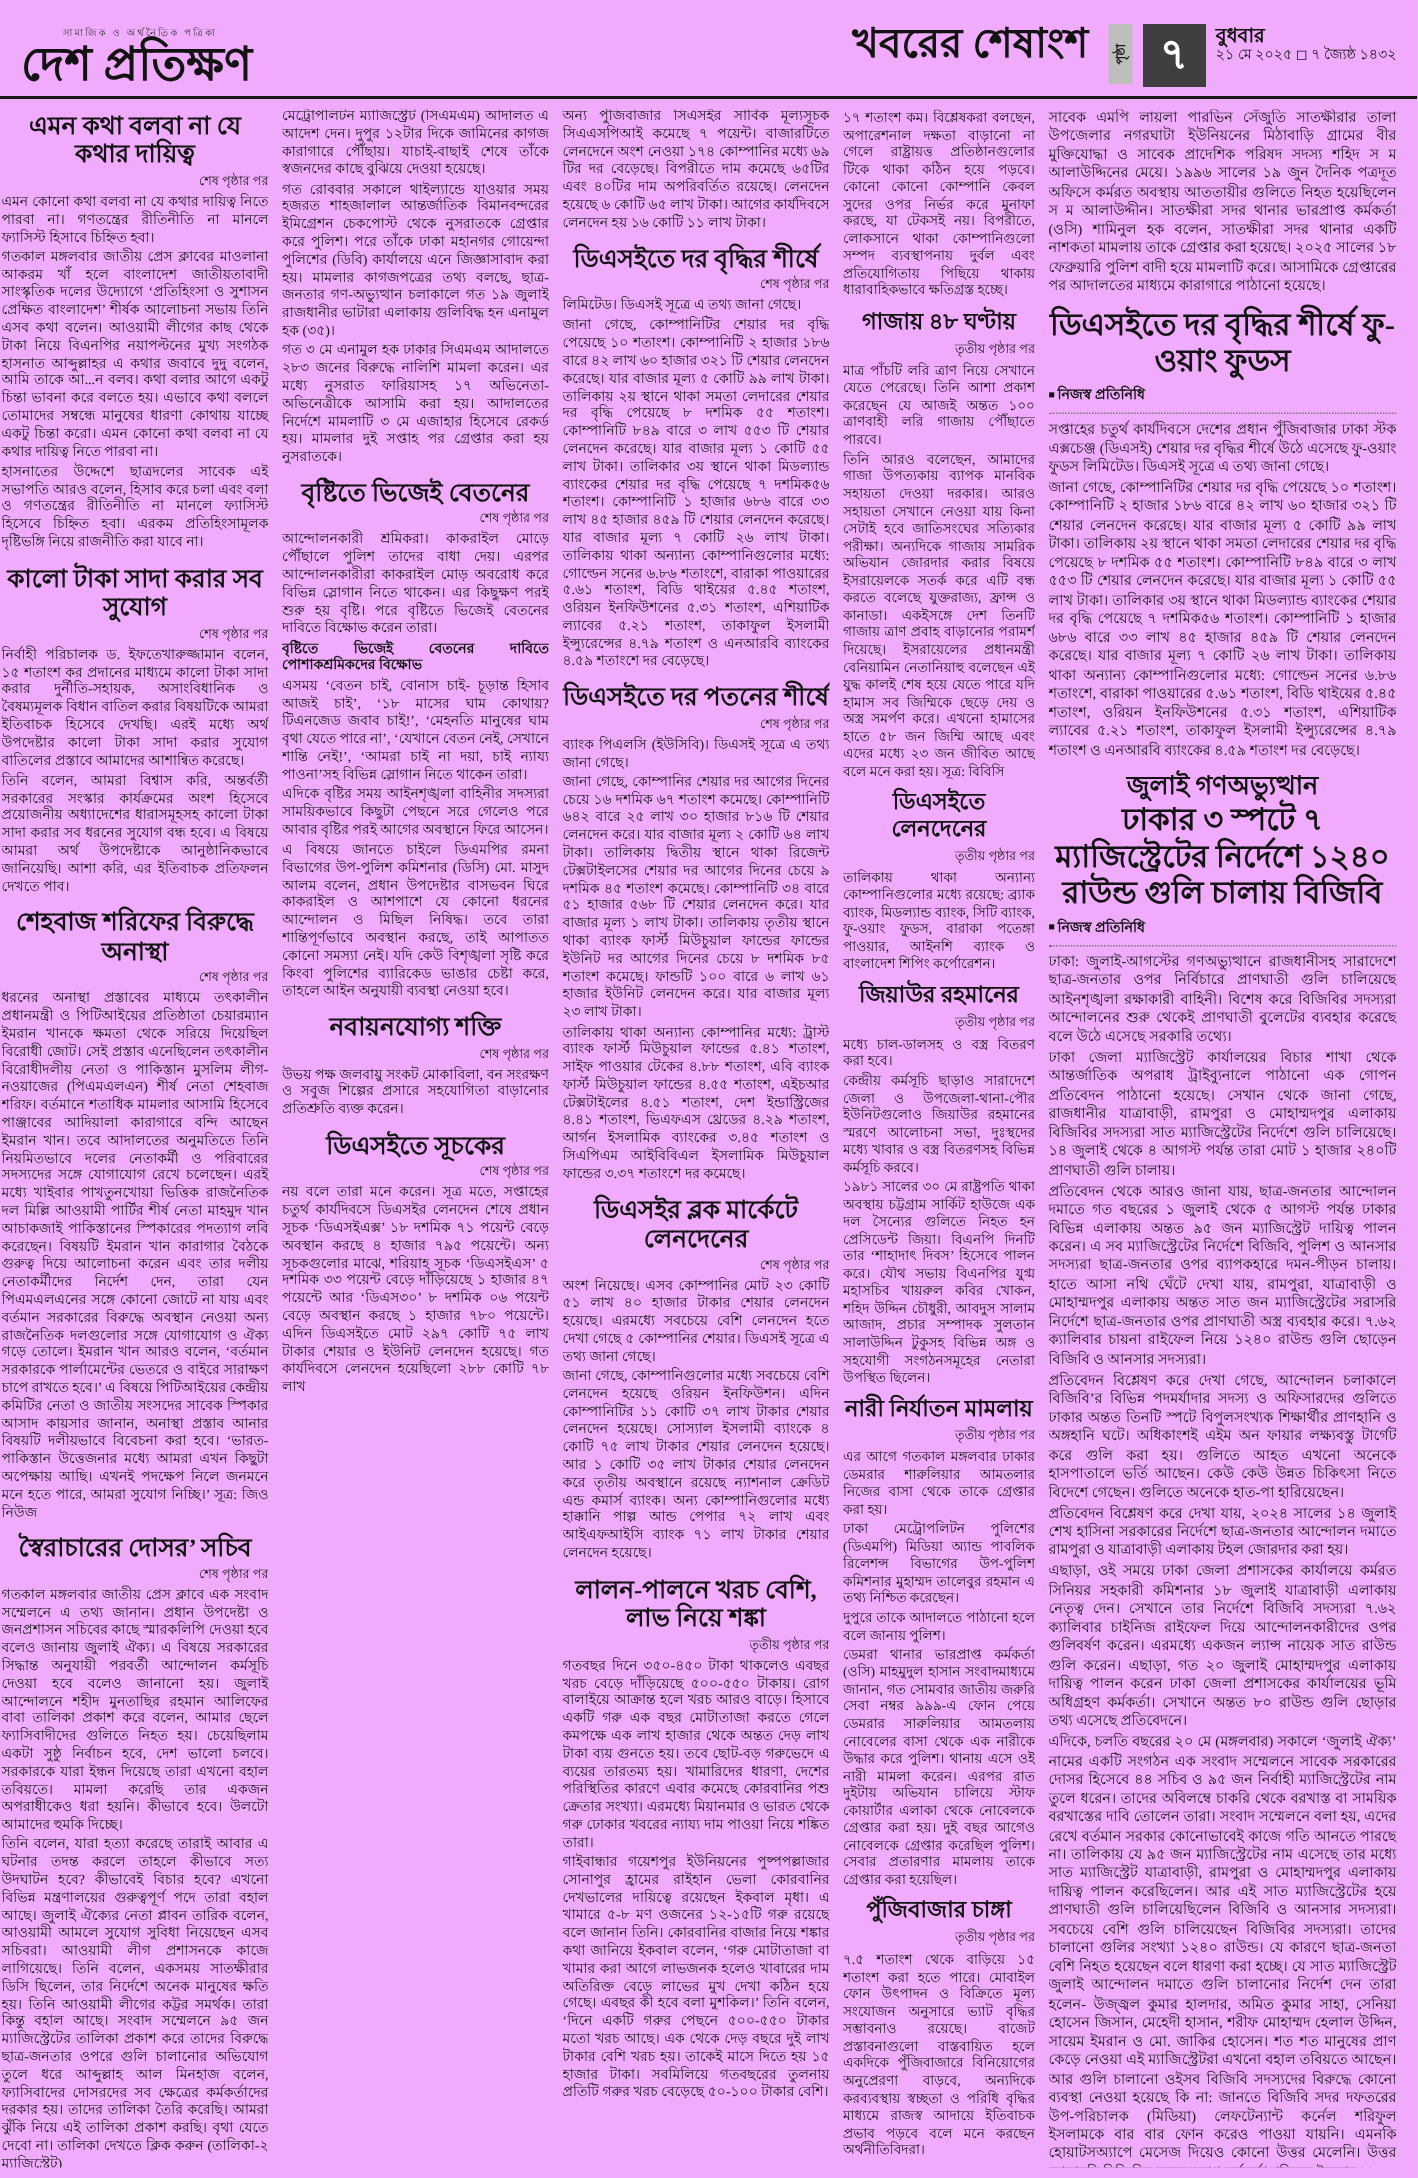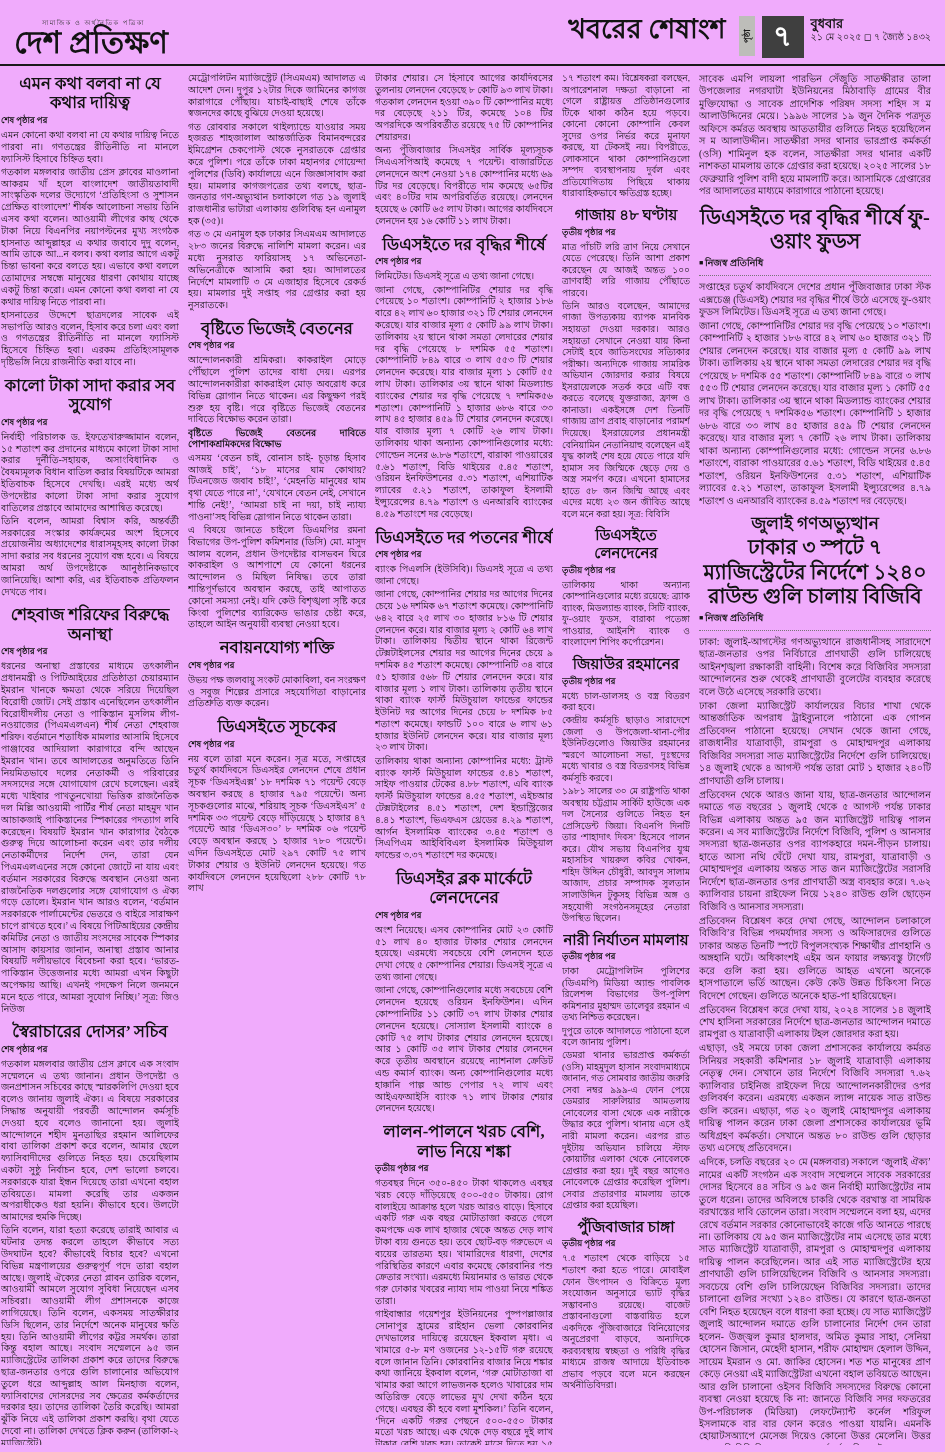--- a/index.html
+++ b/index.html
@@ -24,21 +24,21 @@
   .columns{display:flex;gap:9px;padding:7px 8px 0 1px;box-sizing:border-box;}
   .col{flex:none;overflow:hidden;height:1372px;}
   .col1,.col2,.col3{width:178px;}
   .col4{width:128px;}
   .col5{width:232px;}
   .story{margin-bottom:7px;}
   .kicker{font-weight:bold;text-align:center;font-size:17px;line-height:1.2;}
   .headline{font-weight:bold;text-align:center;font-size:16.5px;line-height:1.18;margin:1px 0 0 0;}
   .col4 .headline{font-size:15px;}
   .col5 .headline{font-size:20.5px;}
-  .continued{text-align:left;font-size:8.5px;font-weight:bold;margin:1px 0 2px 0;}
+  .continued{text-align:right;font-size:8.5px;font-weight:normal;margin:1px 0 2px 0;}
   .byline{font-size:9.5px;font-weight:bold;border-bottom:1px dotted #777;padding-bottom:4px;margin:3px 0 5px 0;}
   .byline .sq{font-size:7px;vertical-align:1px;}
   .para{font-size:9.3px;line-height:1.27;text-align:justify;margin:0 0 1.5px 0;}
   .col4 .para{font-size:9.1px;}
   .col5 .para{font-size:9.6px;line-height:1.3;}
   .para.bold{font-weight:bold;}
 </style>
 </head>
 <body>
 
@@ -90,36 +90,36 @@
           <p class="para">মেট্রোপলিটন ম্যাজিস্ট্রেট (সিএমএম) আদালত এ আদেশ দেন। দুপুর ১২টার দিকে জামিনের কাগজ কারাগারে পৌঁছায়। যাচাই-বাছাই শেষে তাঁকে স্বজনদের কাছে বুঝিয়ে দেওয়া হয়েছে।</p>
           <p class="para">গত রোববার সকালে থাইল্যান্ডে যাওয়ার সময় হজরত শাহজালাল আন্তর্জাতিক বিমানবন্দরের ইমিগ্রেশন চেকপোস্ট থেকে নুসরাতকে গ্রেপ্তার করে পুলিশ। পরে তাঁকে ঢাকা মহানগর গোয়েন্দা পুলিশের (ডিবি) কার্যালয়ে এনে জিজ্ঞাসাবাদ করা হয়। মামলার কাগজপত্রের তথ্য বলছে, ছাত্র-জনতার গণ-অভ্যুত্থান চলাকালে গত ১৯ জুলাই রাজধানীর ভাটারা এলাকায় গুলিবিদ্ধ হন এনামুল হক (৩৫)।</p>
           <p class="para">গত ৩ মে এনামুল হক ঢাকার সিএমএম আদালতে ২৮৩ জনের বিরুদ্ধে নালিশি মামলা করেন। এর মধ্যে নুসরাত ফারিয়াসহ ১৭ অভিনেতা-অভিনেত্রীকে আসামি করা হয়। আদালতের নির্দেশে মামলাটি ৩ মে এজাহার হিসেবে রেকর্ড হয়। মামলার দুই সপ্তাহ পর গ্রেপ্তার করা হয় নুসরাতকে।</p>
         </div>
         <div class="story">
           <div class="headline">বৃষ্টিতে ভিজেই বেতনের</div>
           <div class="continued">শেষ পৃষ্ঠার পর</div>
           <p class="para">আন্দোলনকারী শ্রমিকরা। কাকরাইল মোড়ে পৌঁছালে পুলিশ তাদের বাধা দেয়। এরপর আন্দোলনকারীরা কাকরাইল মোড় অবরোধ করে বিভিন্ন স্লোগান নিতে থাকেন। এর কিছুক্ষণ পরই শুরু হয় বৃষ্টি। পরে বৃষ্টিতে ভিজেই বেতনের দাবিতে বিক্ষোভ করেন তারা।</p>
           <p class="para bold">বৃষ্টিতে ভিজেই বেতনের দাবিতে পোশাকশ্রমিকদের বিক্ষোভ</p>
           <p class="para">এসময় ‘বেতন চাই, বোনাস চাই- চূড়ান্ত হিসাব আজই চাই’, ‘১৮ মাসের ঘাম কোথায়? টিএনজেড জবাব চাই!’, ‘মেহনতি মানুষের ঘাম বৃথা যেতে পারে না’, ‘যেখানে বেতন নেই, সেখানে শান্তি নেই!’, ‘আমরা চাই না দয়া, চাই ন্যায্য পাওনা’সহ বিভিন্ন স্লোগান নিতে থাকেন তারা।</p>
+          <p class="para">এদিকে বৃষ্টির সময় আইনশৃঙ্খলা বাহিনীর সদস্যরা সাময়িকভাবে কিছুটা পেছনে সরে গেলেও পরে আবার বৃষ্টির পরই আগের অবস্থানে ফিরে আসেন।</p>
           <p class="para">এ বিষয়ে জানতে চাইলে ডিএমপির রমনা বিভাগের উপ-পুলিশ কমিশনার (ডিসি) মো. মাসুদ আলম বলেন, প্রধান উপদেষ্টার বাসভবন ঘিরে কাকরাইল ও আশপাশে যে কোনো ধরনের আন্দোলন ও মিছিল নিষিদ্ধ। তবে তারা শান্তিপূর্ণভাবে অবস্থান করছে, তাই আপাতত কোনো সমস্যা নেই। যদি কেউ বিশৃঙ্খলা সৃষ্টি করে কিংবা পুলিশের ব্যারিকেড ভাঙার চেষ্টা করে, তাহলে আইন অনুযায়ী ব্যবস্থা নেওয়া হবে।</p>
         </div>
         <div class="story">
           <div class="headline">নবায়নযোগ্য শক্তি</div>
           <div class="continued">শেষ পৃষ্ঠার পর</div>
           <p class="para">উভয় পক্ষ জলবায়ু সংকট মোকাবিলা, বন সংরক্ষণ ও সবুজ শিল্পের প্রসারে সহযোগিতা বাড়ানোর প্রতিশ্রুতি ব্যক্ত করেন।</p>
         </div>
         <div class="story">
           <div class="headline">ডিএসইতে সূচকের</div>
           <div class="continued">শেষ পৃষ্ঠার পর</div>
           <p class="para">নয় বলে তারা মনে করেন। সূত্র মতে, সপ্তাহের চতুর্থ কার্যদিবসে ডিএসইর লেনদেন শেষে প্রধান সূচক ‘ডিএসইএক্স’ ১৮ দশমিক ৭১ পয়েন্ট বেড়ে অবস্থান করছে ৪ হাজার ৭৯৫ পয়েন্টে। অন্য সূচকগুলোর মাঝে, শরিয়াহ সূচক ‘ডিএসইএস’ ৫ দশমিক ৩৩ পয়েন্ট বেড়ে দাঁড়িয়েছে ১ হাজার ৪৭ পয়েন্টে আর ‘ডিএস৩০’ ৮ দশমিক ০৬ পয়েন্ট বেড়ে অবস্থান করছে ১ হাজার ৭৮০ পয়েন্টে। এদিন ডিএসইতে মোট ২৯৭ কোটি ৭৫ লাখ টাকার শেয়ার ও ইউনিট লেনদেন হয়েছে। গত কার্যদিবসে লেনদেন হয়েছিলো ২৮৮ কোটি ৭৮ লাখ</p>
         </div>
       </div>
       <div class="col col3">
         <div class="story">
-          <p class="para">টাকার শেয়ার। সে হিসাবে আগের কার্যদিবসের তুলনায় লেনদেন বেড়েছে ৮ কোটি ৯৩ লাখ টাকা। গতকাল লেনদেন হওয়া ৩৯০ টি কোম্পানির মধ্যে দর বেড়েছে ২১১ টির, কমেছে ১০৪ টির অপরদিকে অপরিবর্তীত রয়েছে ৭৫ টি কোম্পানির শেয়ারদর।</p>
           <p class="para">অন্য পুঁজিবাজার সিএসইর সার্বিক মূল্যসূচক সিএএসপিআই কমেছে ৭ পয়েন্ট। বাজারটিতে লেনদেনে অংশ নেওয়া ১৭৪ কোম্পানির মধ্যে ৬৯ টির দর বেড়েছে। বিপরীতে দাম কমেছে ৬৫টির এবং ৪০টির দাম অপরিবর্তিত রয়েছে। লেনদেন হয়েছে ৬ কোটি ৬৫ লাখ টাকা। আগের কার্যদিবসে লেনদেন হয় ১৬ কোটি ১১ লাখ টাকা।</p>
         </div>
         <div class="story">
           <div class="headline">ডিএসইতে দর বৃদ্ধির শীর্ষে</div>
           <div class="continued">শেষ পৃষ্ঠার পর</div>
           <p class="para">লিমিটেড। ডিএসই সূত্রে এ তথ্য জানা গেছে।</p>
           <p class="para">জানা গেছে, কোম্পানিটির শেয়ার দর বৃদ্ধি পেয়েছে ১০ শতাংশ। কোম্পানিটি ২ হাজার ১৮৬ বারে ৪২ লাখ ৬০ হাজার ৩২১ টি শেয়ার লেনদেন করেছে। যার বাজার মূল্য ৫ কোটি ৯৯ লাখ টাকা। তালিকায় ২য় স্থানে থাকা সমতা লেদারের শেয়ার দর বৃদ্ধি পেয়েছে ৮ দশমিক ৫৫ শতাংশ। কোম্পানিটি ৮৪৯ বারে ৩ লাখ ৫৫৩ টি শেয়ার লেনদেন করেছে। যার বাজার মূল্য ১ কোটি ৫৫ লাখ টাকা। তালিকার ৩য় স্থানে থাকা মিডল্যান্ড ব্যাংকের শেয়ার দর বৃদ্ধি পেয়েছে ৭ দশমিক৫৬ শতাংশ। কোম্পানিটি ১ হাজার ৬৮৬ বারে ৩৩ লাখ ৪৫ হাজার ৪৫৯ টি শেয়ার লেনদেন করেছে। যার বাজার মূল্য ৭ কোটি ২৬ লাখ টাকা। তালিকায় থাকা অন্যান্য কোম্পানিগুলোর মধ্যে: গোল্ডেন সনের ৬.৮৬ শতাংশে, বারাকা পাওয়ারের ৫.৬১ শতাংশ, বিডি থাইয়ের ৫.৪৫ শতাংশ, ওরিয়ন ইনফিউশনের ৫.৩১ শতাংশ, এশিয়াটিক ল্যাবের ৫.২১ শতাংশ, তাকাফুল ইসলামী ইন্স্যুরেন্সের ৪.৭৯ শতাংশ ও এনআরবি ব্যাংকের ৪.৫৯ শতাংশে দর বেড়েছে।</p>
         </div>
         <div class="story">
           <div class="headline">ডিএসইতে দর পতনের শীর্ষে</div>
@@ -159,20 +159,21 @@
         <div class="story">
           <div class="headline">জিয়াউর রহমানের</div>
           <div class="continued">তৃতীয় পৃষ্ঠার পর</div>
           <p class="para">মধ্যে চাল-ডালসহ ও বস্ত্র বিতরণ করা হবে।</p>
           <p class="para">কেন্দ্রীয় কর্মসূচি ছাড়াও সারাদেশে জেলা ও উপজেলা-থানা-পৌর ইউনিটগুলোও জিয়াউর রহমানের স্মরণে আলোচনা সভা, দুঃস্থদের মধ্যে খাবার ও বস্ত্র বিতরণসহ বিভিন্ন কর্মসূচি করবে।</p>
           <p class="para">১৯৮১ সালের ৩০ মে রাষ্ট্রপতি থাকা অবস্থায় চট্টগ্রাম সার্কিট হাউজে এক দল সৈন্যের গুলিতে নিহত হন প্রেসিডেন্ট জিয়া। বিএনপি দিনটি তার ‘শাহাদাৎ দিবস’ হিসেবে পালন করে। যৌথ সভায় বিএনপির যুগ্ম মহাসচিব খায়রুল কবির খোকন, শহিদ উদ্দিন চৌধুরী, আবদুস সালাম আজাদ, প্রচার সম্পাদক সুলতান সালাউদ্দিন টুকুসহ বিভিন্ন অঙ্গ ও সহযোগী সংগঠনসমূহের নেতারা উপস্থিত ছিলেন।</p>
         </div>
         <div class="story">
           <div class="headline">নারী নির্যাতন মামলায়</div>
           <div class="continued">তৃতীয় পৃষ্ঠার পর</div>
+          <p class="para">এর আগে গতকাল মঙ্গলবার ঢাকার ডেমরার শারুলিয়ার আমতলার নিজের বাসা থেকে তাকে গ্রেপ্তার করা হয়।</p>
           <p class="para">ঢাকা মেট্রোপলিটন পুলিশের (ডিএমপি) মিডিয়া অ্যান্ড পাবলিক রিলেশন্স বিভাগের উপ-পুলিশ কমিশনার মুহাম্মদ তালেবুর রহমান এ তথ্য নিশ্চিত করেছেন।</p>
           <p class="para">দুপুরে তাকে আদালতে পাঠানো হলে বলে জানায় পুলিশ।</p>
           <p class="para">ডেমরা থানার ভারপ্রাপ্ত কর্মকর্তা (ওসি) মাহমুদুল হাসান সংবাদমাধ্যমে জানান, গত সোমবার জাতীয় জরুরি সেবা নম্বর ৯৯৯-এ ফোন পেয়ে ডেমরার সারুলিয়ার আমতলায় নোবেলের বাসা থেকে এক নারীকে উদ্ধার করে পুলিশ। থানায় এসে ওই নারী মামলা করেন। এরপর রাত দুইটায় অভিযান চালিয়ে স্টাফ কোয়ার্টার এলাকা থেকে নোবেলকে গ্রেপ্তার করা হয়। দুই বছর আগেও নোবেলকে গ্রেপ্তার করেছিল পুলিশ। সেবার প্রতারণার মামলায় তাকে গ্রেপ্তার করা হয়েছিল।</p>
         </div>
         <div class="story">
           <div class="headline">পুঁজিবাজার চাঙ্গা</div>
           <div class="continued">তৃতীয় পৃষ্ঠার পর</div>
           <p class="para">৭.৫ শতাংশ থেকে বাড়িয়ে ১৫ শতাংশ করা হতে পারে। মোবাইল ফোন উৎপাদন ও বিক্রিতে মূল্য সংযোজন অনুসারে ভ্যাট বৃদ্ধির সম্ভাবনাও রয়েছে। বাজেট প্রস্তাবনাগুলো বাস্তবায়িত হলে একদিকে পুঁজিবাজারে বিনিয়োগের অনুপ্রেরণা বাড়বে, অন্যদিকে করব্যবস্থায় স্বচ্ছতা ও পরিধি বৃদ্ধির মাধ্যমে রাজস্ব আদায়ে ইতিবাচক প্রভাব পড়বে বলে মনে করছেন অর্থনীতিবিদরা।</p>
         </div>
       </div>

